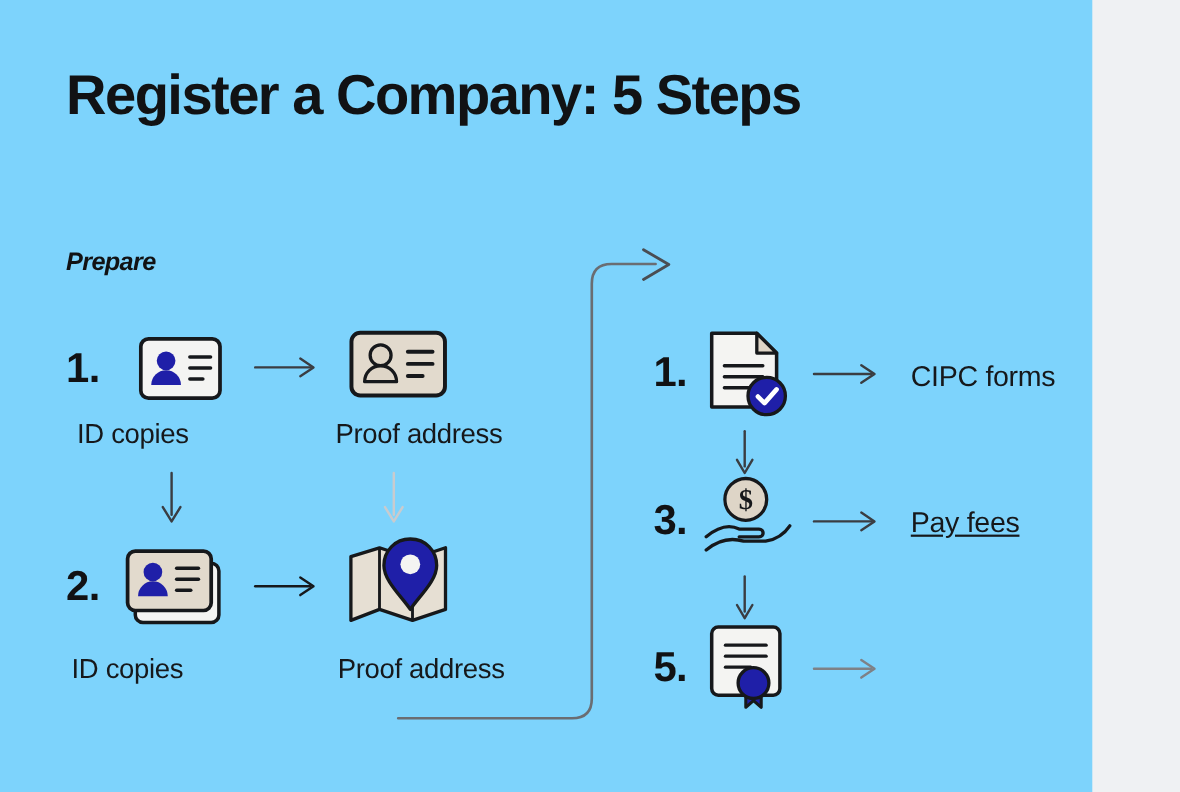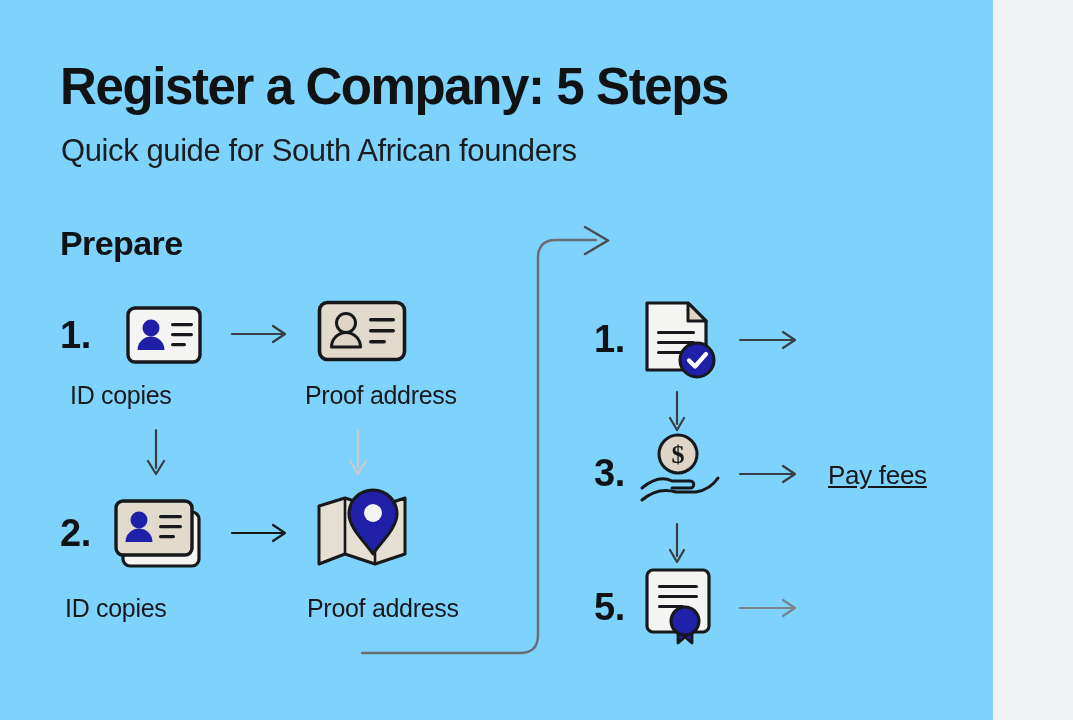--- a/index.html
+++ b/index.html
@@ -37,25 +37,26 @@
     font-size: 31px;
     font-weight: normal;
     letter-spacing: -0.4px;
     color: #1b1d20;
     white-space: nowrap;
   }
 
   
   .col-heading {
     position: absolute;
-    font-size: 34px;
+    font-size: 23px;
     font-weight: bold;
     letter-spacing: -0.6px;
     color: #111214;
     white-space: nowrap;
+    font-style: italic;
   }
   #heading-prepare { left: 60px; top: 224px; }
   #heading-submit  { left: 627px; top: 224px; }
 
   
   .step-num {
     position: absolute;
     font-size: 38px;
     font-weight: bold;
     color: #111214;
@@ -82,21 +83,20 @@
   .arrow-v { position: absolute; }
 
   .connector { position: absolute; left: 0; top: 0; pointer-events: none; }
 </style>
 </head>
 <body>
 
 <div id="canvas">
 
   <div class="title">Register a Company: 5 Steps</div>
-  <div class="subtitle">Quick guide for South African founders</div>
 
   <div id="heading-prepare" class="col-heading">Prepare</div>
 
   <svg class="connector" width="1073" height="720">
     <path d="M 362 653 L 520 653 Q 538 653 538 635 L 538 258 Q 538 240 556 240 L 596 240" fill="none" stroke="#6a6d72" stroke-width="2.4" stroke-linecap="round"></path>
     <path d="M 585 227 L 608 240.5 L 585 254" fill="none" stroke="#4a4d52" stroke-width="2.6" stroke-linecap="round" stroke-linejoin="round"></path>
   </svg>
 
   <div class="step-num" style="left:60px; top:316px;">1.</div>
 
@@ -193,20 +193,21 @@
     </svg>
   </div>
 
   <div class="arrow-h" style="left:738px; top:328px;">
     <svg width="62" height="24" viewBox="0 0 62 24">
       <line x1="2" y1="12" x2="54" y2="12" stroke="#3a3d42" stroke-width="2.2" stroke-linecap="round"></line>
       <path d="M45 4 L57 12 L45 20" fill="none" stroke="#3a3d42" stroke-width="2.2" stroke-linecap="round" stroke-linejoin="round"></path>
     </svg>
   </div>
 
+  <div class="side-label" style="left:828px; top:327px;">CIPC forms</div>
 
   <div class="arrow-v" style="left:664px; top:390px;">
     <svg width="26" height="44" viewBox="0 0 26 44">
       <line x1="13" y1="2" x2="13" y2="34" stroke="#3a3d42" stroke-width="2.2" stroke-linecap="round"></line>
       <path d="M6 28 L13 40 L20 28" fill="none" stroke="#3a3d42" stroke-width="2.2" stroke-linecap="round" stroke-linejoin="round"></path>
     </svg>
   </div>
 
   <div class="step-num" style="left:594px; top:454px;">3.</div>
 

